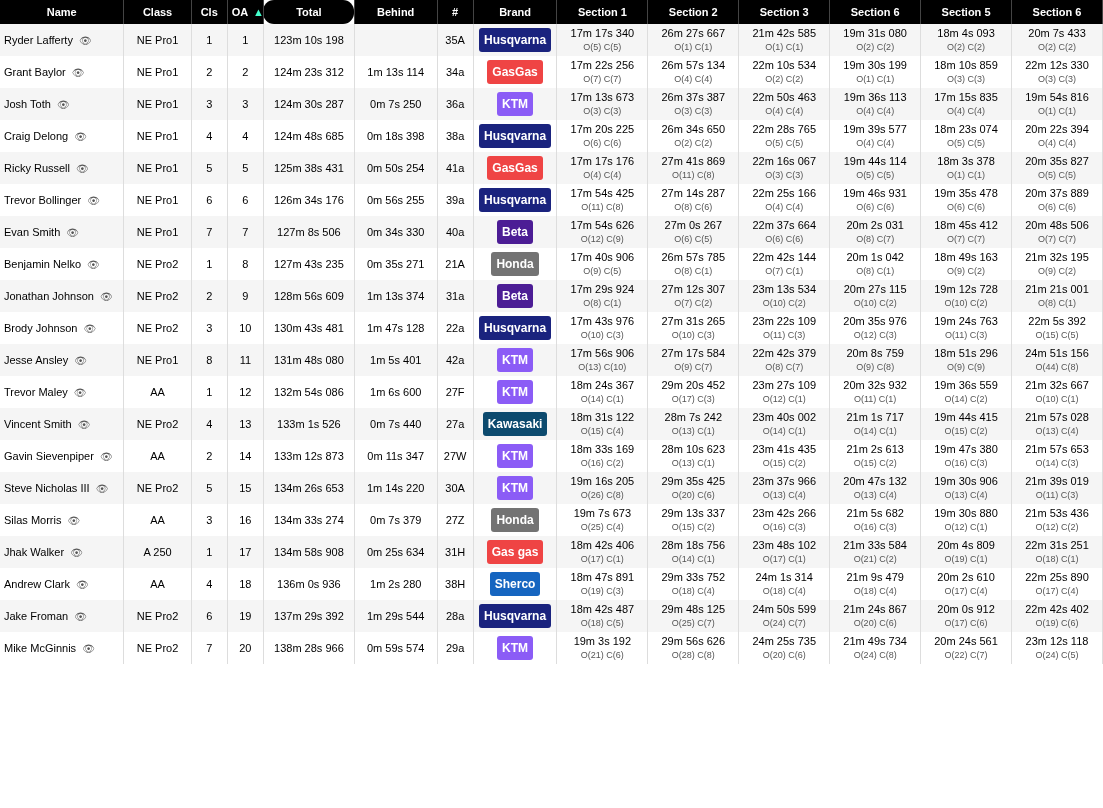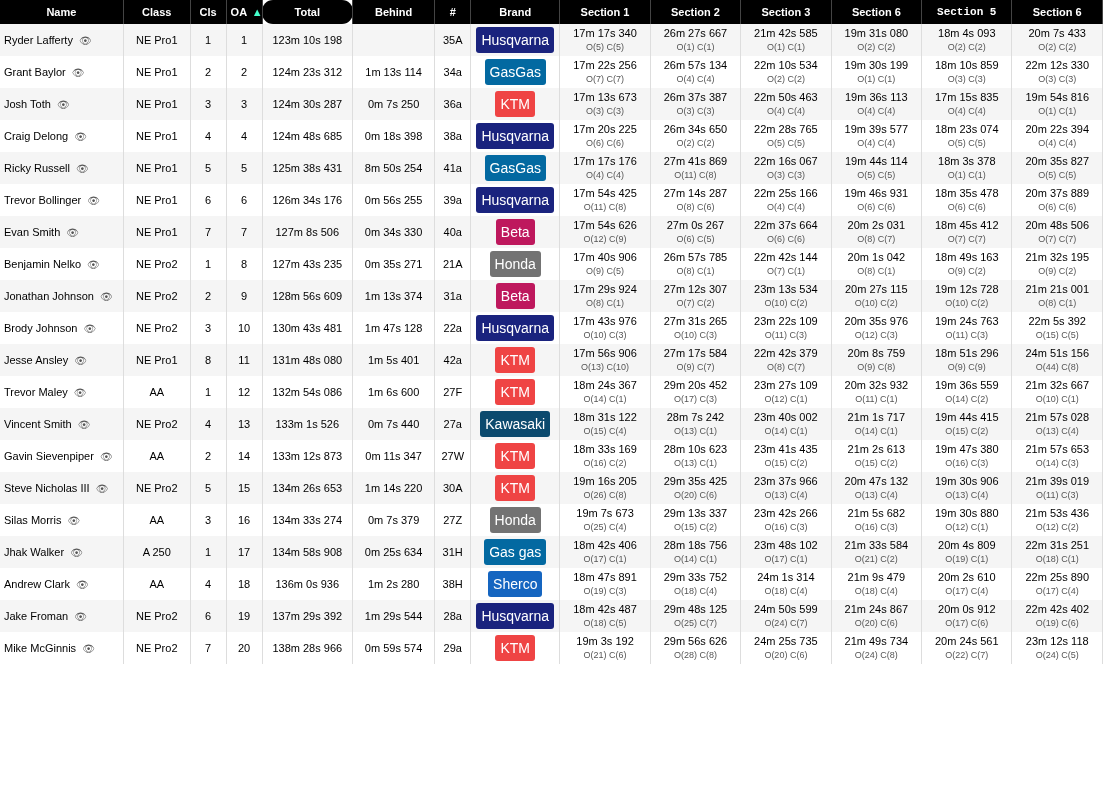--- a/index.html
+++ b/index.html
@@ -48,28 +48,28 @@
     }
     .eye-icon {
       color: #555;
       margin-left: 3px;
       font-size: 10px;
     }
     .brand-badge {
       display: inline-block;
       padding: 5px 5px;
       border-radius: 3px;
-      font-weight: normal;
-      font-size: 14px;
+      font-weight: bold;
+      font-size: 12px;
       color: #fff;
     }
     .brand-husqvarna { background: #1a237e; }
-    .brand-gasgas { background: #0369a1; }
-    .brand-ktm { background: #ef4444; }
-    .brand-beta { background: #be185d; text-align: center; }
+    .brand-gasgas { background: #ef4444; }
+    .brand-ktm { background: #8b5cf6; }
+    .brand-beta { background: #4c1d95; text-align: center; }
     .brand-honda { background: #737373; }
     .brand-kawasaki { background: #0c4a6e; }
     .brand-sherco { background: #1565c0; }
     .section-cell {
       text-align: center;
       line-height: 1.4;
     }
     .section-main {
       font-size: 11px;
       font-weight: normal;
@@ -90,21 +90,21 @@
         <th style="width: 35px; min-width: 35px; max-width: 35px;">Cls</th>
         <th style="width: 35px; min-width: 35px; max-width: 35px;">OA <span class="sort-arrow">▲</span></th>
         <th style="width: 88px; min-width: 88px; max-width: 88px; border-radius: 11px;">Total</th>
         <th style="width: 80px; min-width: 80px; max-width: 80px;">Behind</th>
         <th style="width: 35px; min-width: 35px; max-width: 35px;">#</th>
         <th style="width: 70px; min-width: 70px; max-width: 70px;">Brand</th>
         <th style="width: 88px; min-width: 88px; max-width: 88px;">Section 1</th>
         <th style="width: 88px; min-width: 88px; max-width: 88px;">Section 2</th>
         <th style="width: 88px; min-width: 88px; max-width: 88px;">Section 3</th>
         <th style="width: 88px; min-width: 88px; max-width: 88px;">Section 6</th>
-        <th style="width: 88px; min-width: 88px; max-width: 88px; font-family: Liberation Mono, monospace;">Section 5</th>
+        <th style="width: 88px; min-width: 88px; max-width: 88px;">Section 5</th>
         <th style="width: 88px; min-width: 88px; max-width: 88px;">Section 6</th>
       </tr>
   </thead>
   <tbody id="table-body">
   <tr>
         <td class="name-cell">Ryder Lafferty <span class="eye-icon">👁</span></td>
         <td>NE Pro1</td>
         <td>1</td>
         <td>1</td>
         <td>123m 10s 198</td>
@@ -237,21 +237,21 @@
           <div class="section-main">20m 22s 394</div>
           <div class="section-sub">O(4) C(4)</div>
         </td>
       </tr>
       <tr>
         <td class="name-cell">Ricky Russell <span class="eye-icon">👁</span></td>
         <td>NE Pro1</td>
         <td>5</td>
         <td>5</td>
         <td>125m 38s 431</td>
-        <td>8m 50s 254</td>
+        <td>0m 50s 254</td>
         <td>41a</td>
         <td><span class="brand-badge brand-gasgas">GasGas</span></td>
         <td class="section-cell">
           <div class="section-main">17m 17s 176</div>
           <div class="section-sub">O(4) C(4)</div>
         </td>
         <td class="section-cell">
           <div class="section-main">27m 41s 869</div>
           <div class="section-sub">O(11) C(8)</div>
         </td>
@@ -291,21 +291,21 @@
         </td>
         <td class="section-cell">
           <div class="section-main">22m 25s 166</div>
           <div class="section-sub">O(4) C(4)</div>
         </td>
         <td class="section-cell">
           <div class="section-main">19m 46s 931</div>
           <div class="section-sub">O(6) C(6)</div>
         </td>
         <td class="section-cell">
-          <div class="section-main">18m 35s 478</div>
+          <div class="section-main">19m 35s 478</div>
           <div class="section-sub">O(6) C(6)</div>
         </td>
         <td class="section-cell">
           <div class="section-main">20m 37s 889</div>
           <div class="section-sub">O(6) C(6)</div>
         </td>
       </tr>
       <tr>
         <td class="name-cell">Evan Smith <span class="eye-icon">👁</span></td>
         <td>NE Pro1</td>

